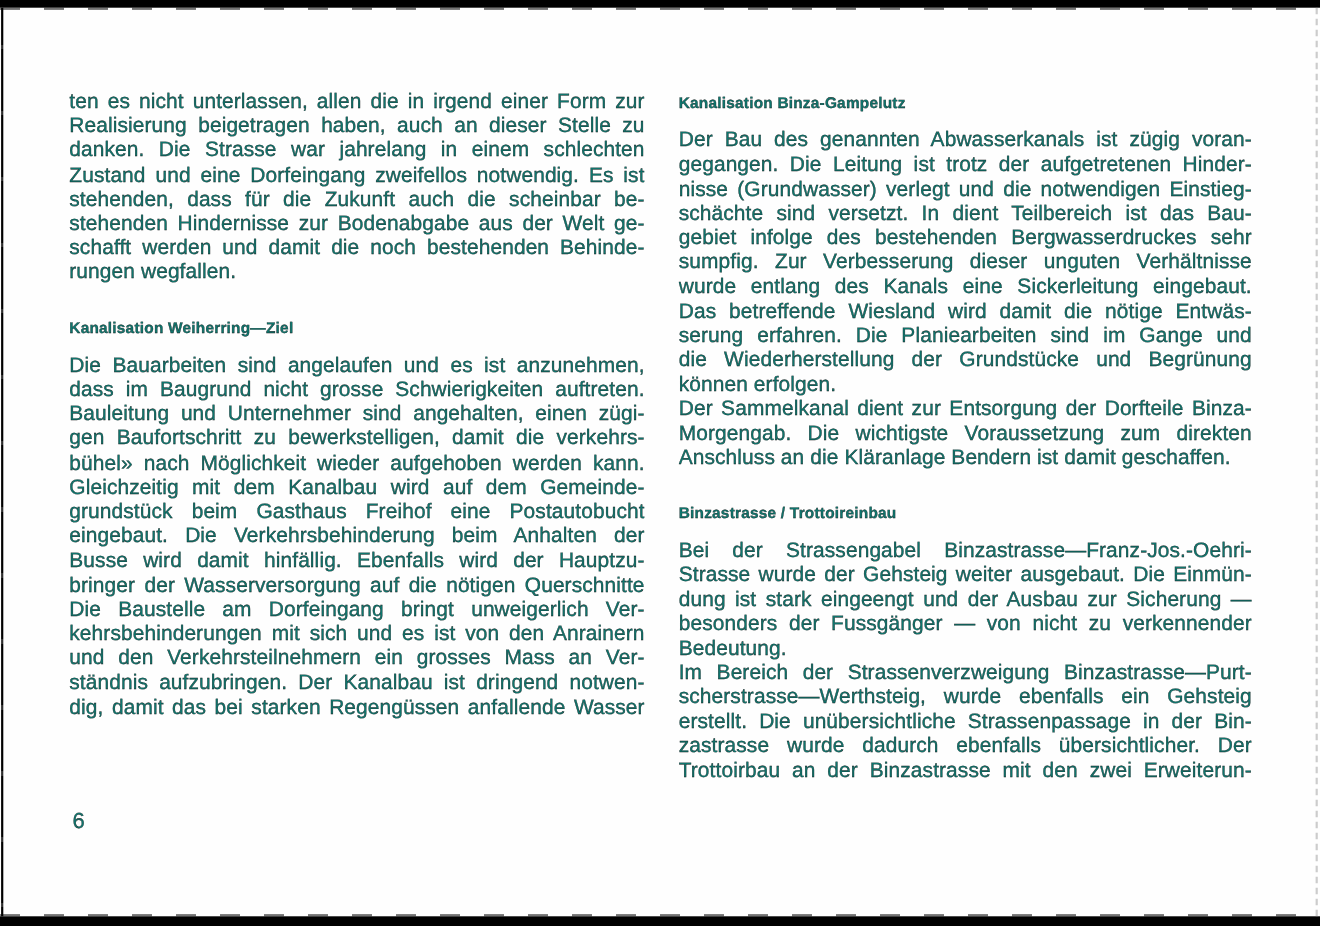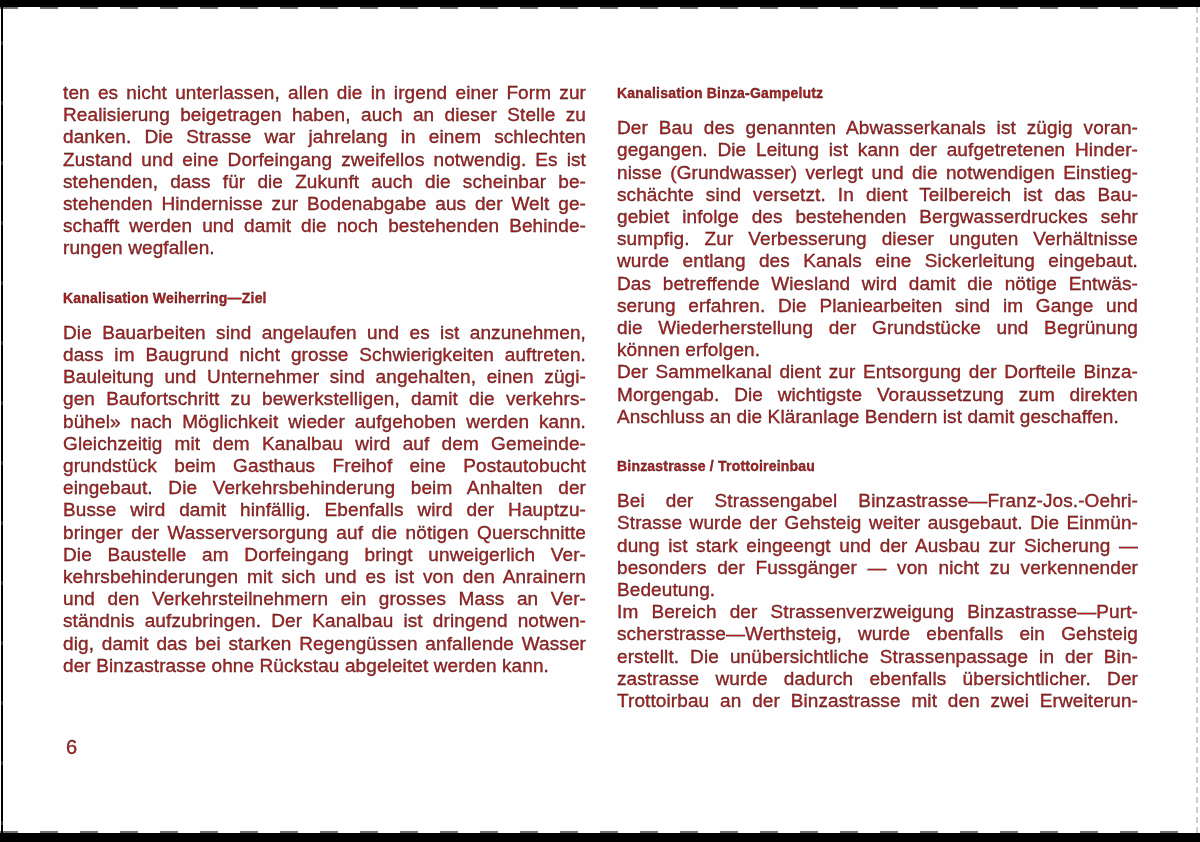--- a/index.html
+++ b/index.html
@@ -5,21 +5,21 @@
   html, body { margin: 0; padding: 0; }
   body {
     width: 1200px; height: 842px;
     background: #ffffff;
     font-family: "Liberation Sans", sans-serif;
   }
   .page {
     position: relative;
     width: 1200px; height: 842px;
     background: #fefefe;
-    color: #b91c1c;
+    color: #0f766e;
     overflow: hidden;
   }
   
   .band { position: absolute; left: 0; width: 100%; background: #000; }
   .band.top { top: 0; height: 7px; }
   .band.bottom { top: 833px; height: 9px; }
   .band.top::after, .band.bottom::before {
     content: ""; position: absolute; left: 0; width: 100%; height: 2px;
     background: repeating-linear-gradient(to right,
       rgba(0,0,0,0.55) 0 18px, rgba(0,0,0,0) 18px 40px);
@@ -95,28 +95,27 @@
         <div class="line">Gleichzeitig mit dem Kanalbau wird auf dem Gemeinde-</div>
         <div class="line">grundstück beim Gasthaus Freihof eine Postautobucht</div>
         <div class="line">eingebaut. Die Verkehrsbehinderung beim Anhalten der</div>
         <div class="line">Busse wird damit hinfällig. Ebenfalls wird der Hauptzu-</div>
         <div class="line">bringer der Wasserversorgung auf die nötigen Querschnitte</div>
         <div class="line">Die Baustelle am Dorfeingang bringt unweigerlich Ver-</div>
         <div class="line">kehrsbehinderungen mit sich und es ist von den Anrainern</div>
         <div class="line">und den Verkehrsteilnehmern ein grosses Mass an Ver-</div>
         <div class="line">ständnis aufzubringen. Der Kanalbau ist dringend notwen-</div>
         <div class="line">dig, damit das bei starken Regengüssen anfallende Wasser</div>
-        <div class="line final">der Binzastrasse ohne Rückstau abgeleitet werden kann.</div>
       </div>
     </div>
   <div class="col col-right" id="col-right">
       <div class="block heading">Kanalisation Binza-Gampelutz</div>
       <div class="block paragraph">
         <div class="line">Der Bau des genannten Abwasserkanals ist zügig voran-</div>
-        <div class="line">gegangen. Die Leitung ist kann der aufgetretenen Hinder-</div>
+        <div class="line">gegangen. Die Leitung ist trotz der aufgetretenen Hinder-</div>
         <div class="line">nisse (Grundwasser) verlegt und die notwendigen Einstieg-</div>
         <div class="line">schächte sind versetzt. In dient Teilbereich ist das Bau-</div>
         <div class="line">gebiet infolge des bestehenden Bergwasserdruckes sehr</div>
         <div class="line">sumpfig. Zur Verbesserung dieser unguten Verhältnisse</div>
         <div class="line">wurde entlang des Kanals eine Sickerleitung eingebaut.</div>
         <div class="line">Das betreffende Wiesland wird damit die nötige Entwäs-</div>
         <div class="line">serung erfahren. Die Planiearbeiten sind im Gange und</div>
         <div class="line">die Wiederherstellung der Grundstücke und Begrünung</div>
         <div class="line final">können erfolgen.</div>
         <div class="line">Der Sammelkanal dient zur Entsorgung der Dorfteile Binza-</div>

